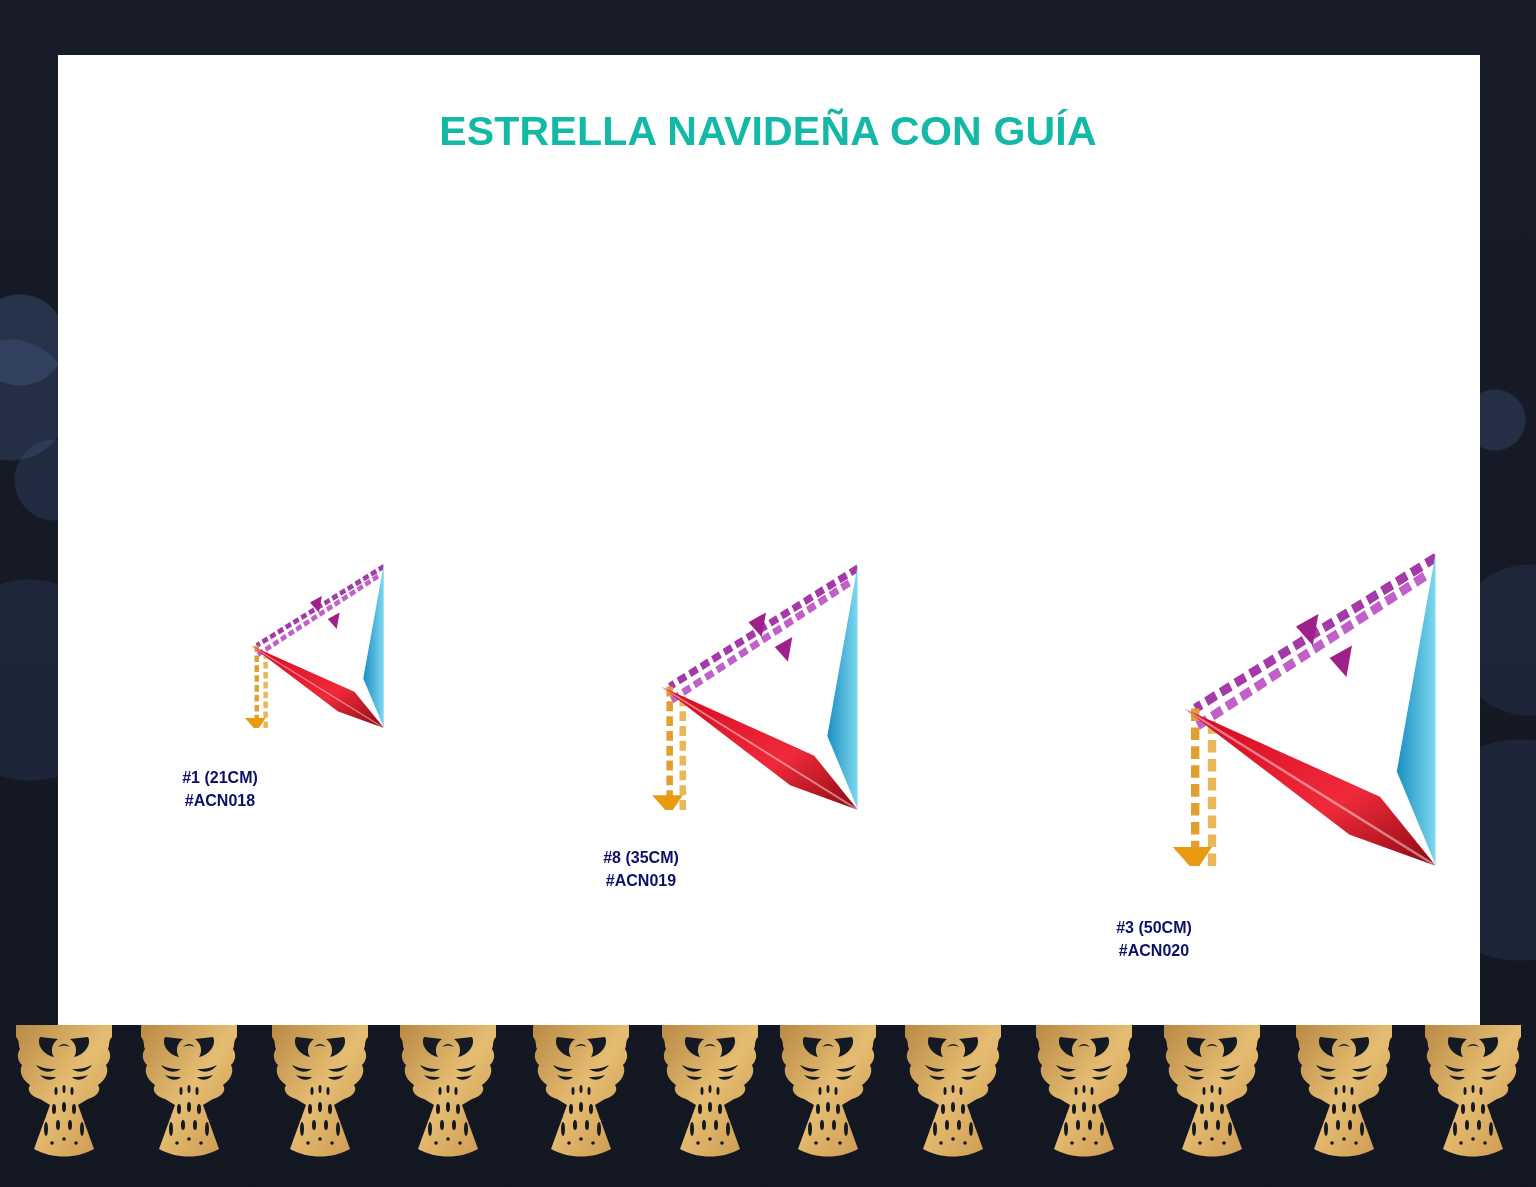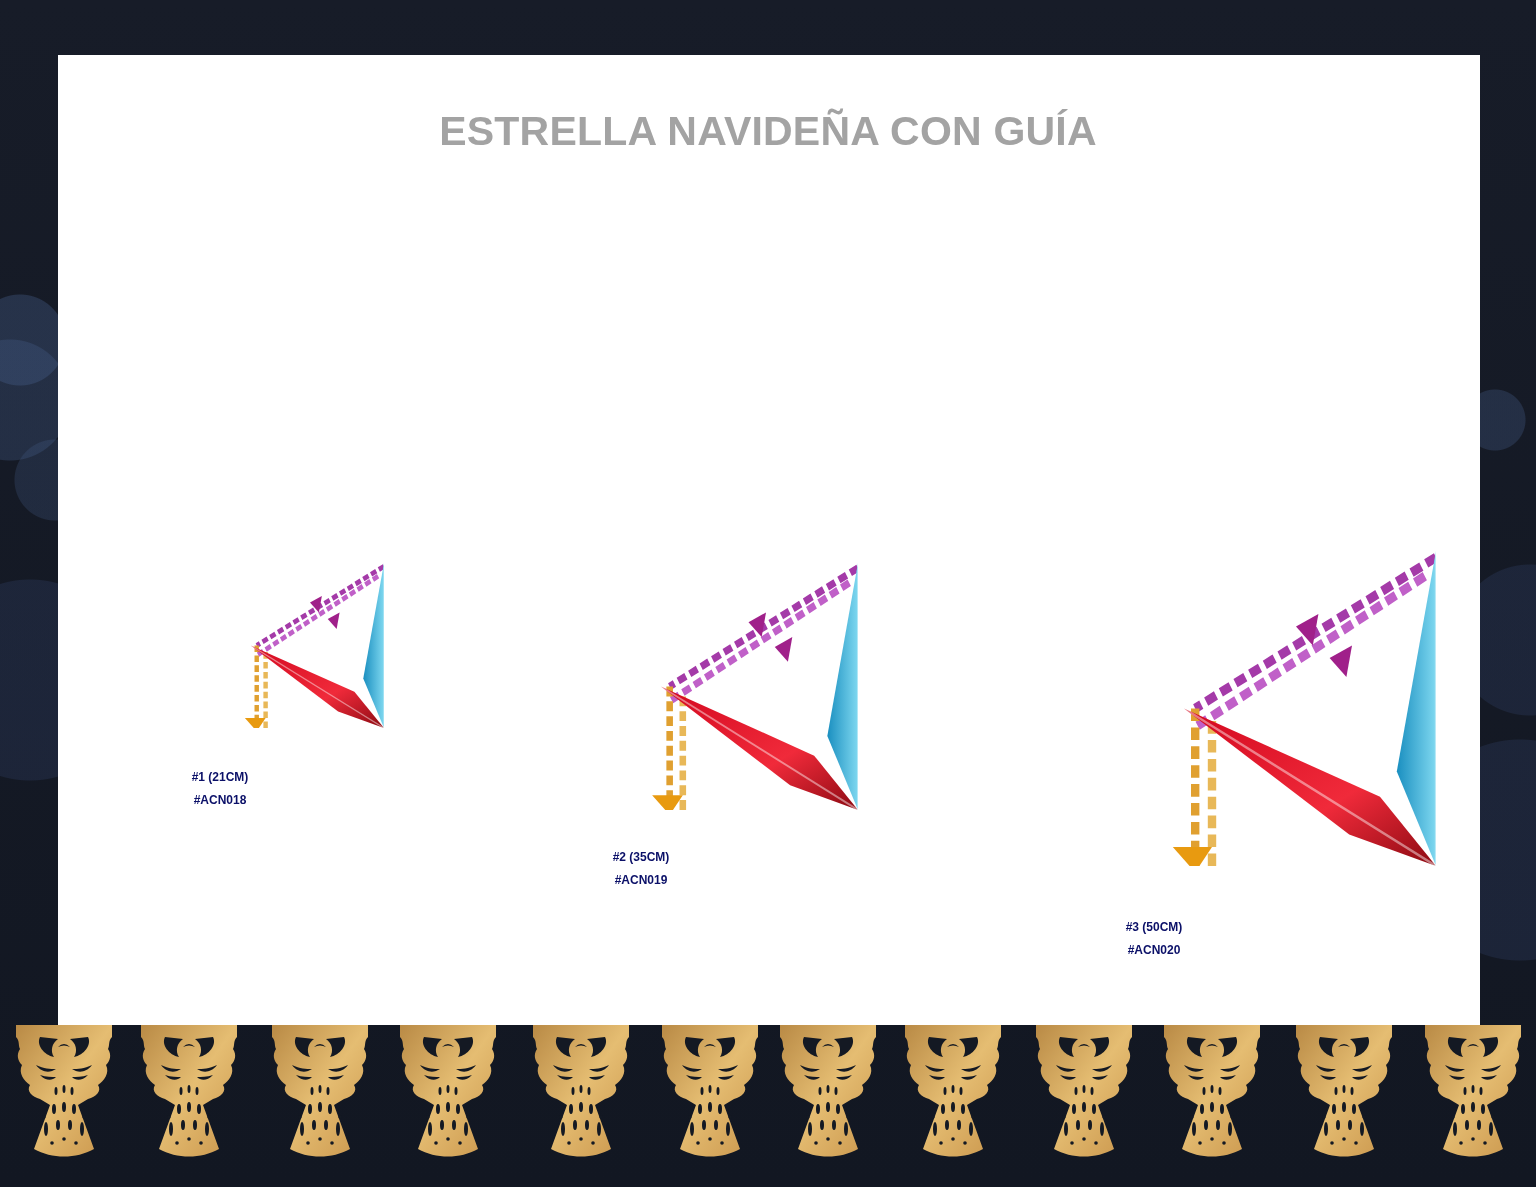--- a/index.html
+++ b/index.html
@@ -7,23 +7,23 @@
   .bg{position:absolute;inset:0;background:
     radial-gradient(circle at 20px 340px, rgba(70,95,140,0.35) 0 45px, transparent 46px),
     radial-gradient(circle at 10px 400px, rgba(70,95,140,0.30) 0 60px, transparent 61px),
     radial-gradient(circle at 55px 480px, rgba(70,95,140,0.25) 0 40px, transparent 41px),
     radial-gradient(circle at 30px 680px, rgba(60,80,130,0.22) 0 100px, transparent 101px),
     radial-gradient(circle at 1495px 420px, rgba(70,95,140,0.30) 0 30px, transparent 31px),
     radial-gradient(circle at 1530px 640px, rgba(60,80,130,0.22) 0 75px, transparent 76px),
     radial-gradient(circle at 1520px 850px, rgba(60,80,130,0.22) 0 110px, transparent 111px),
     linear-gradient(#171c28,#121722);}
   .panel{position:absolute;left:58px;top:55px;width:1422px;height:970px;background:#ffffff;}
-  .title{position:absolute;left:0;width:1536px;top:108px;text-align:center;color:#a3a3a3;font-weight:bold;font-size:41px;letter-spacing:0.2px;}
+  .title{position:absolute;left:0;width:1536px;top:108px;text-align:center;color:#14b8a6;font-weight:bold;font-size:41px;letter-spacing:0.2px;}
   .star{position:absolute;}
-  .label{position:absolute;text-align:center;color:#0b1068;font-weight:bold;font-size:12px;line-height:23px;width:200px;}
+  .label{position:absolute;text-align:center;color:#0b1068;font-weight:bold;font-size:16px;line-height:23px;width:200px;}
   .angels{position:absolute;left:0;top:1025px;width:1536px;height:140px;}
   .angel{position:absolute;top:0;width:96px;height:138px;}
 </style>
 </head>
 <body>
 
 <div class="bg"></div>
 <div class="panel"></div>
 
 <div class="title">ESTRELLA NAVIDEÑA CON GUÍA</div>
@@ -149,21 +149,21 @@
   </svg>
 <div class="label" style="left:120px;top:766px;">
   <div>#1 (21CM)</div>
   <div>#ACN018</div>
 </div>
 
 <svg class="star" style="left:420px;top:316px;width:438px;height:494px;" viewBox="-100 -100 200 200" preserveAspectRatio="none">
     <use href="#starSym"></use>
   </svg>
 <div class="label" style="left:541px;top:846px;">
-  <div>#2 (35CM)</div>
+  <div>#8 (35CM)</div>
   <div>#ACN019</div>
 </div>
 
 <svg class="star" style="left:876px;top:236px;width:560px;height:630px;" viewBox="-100 -100 200 200" preserveAspectRatio="none">
     <use href="#starSym"></use>
   </svg>
 <div class="label" style="left:1054px;top:916px;">
   <div>#3 (50CM)</div>
   <div>#ACN020</div>
 </div>

